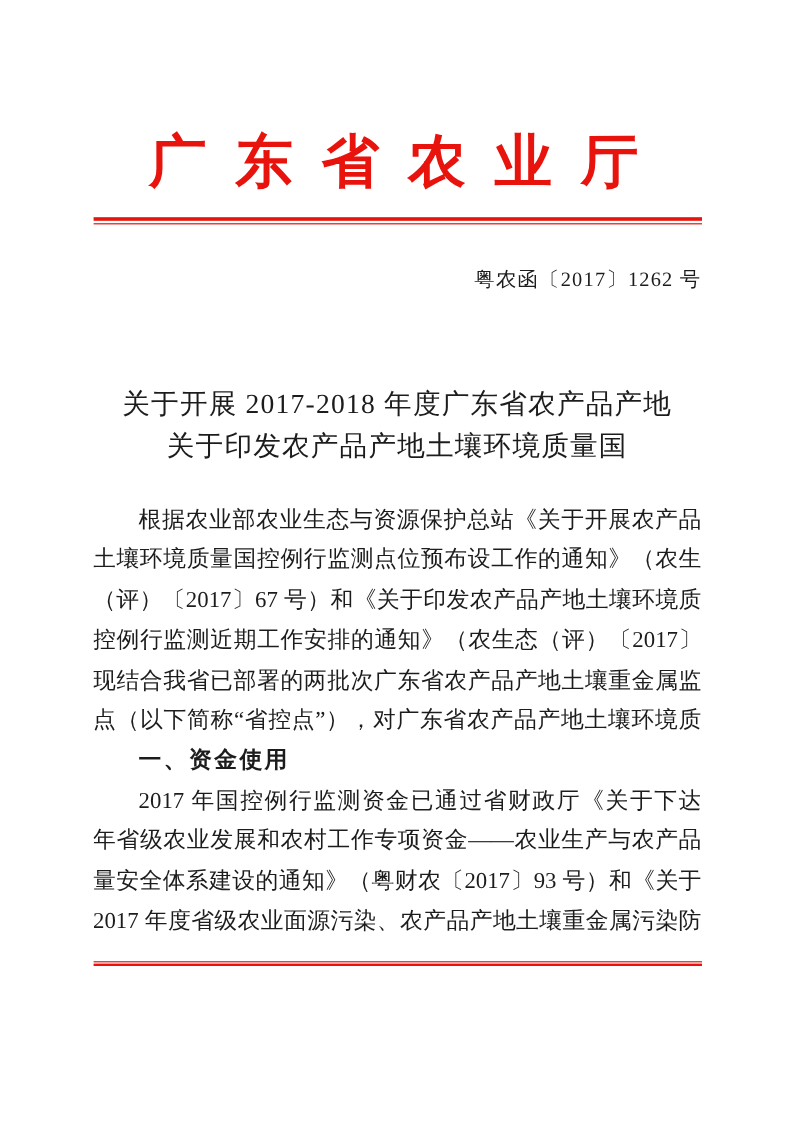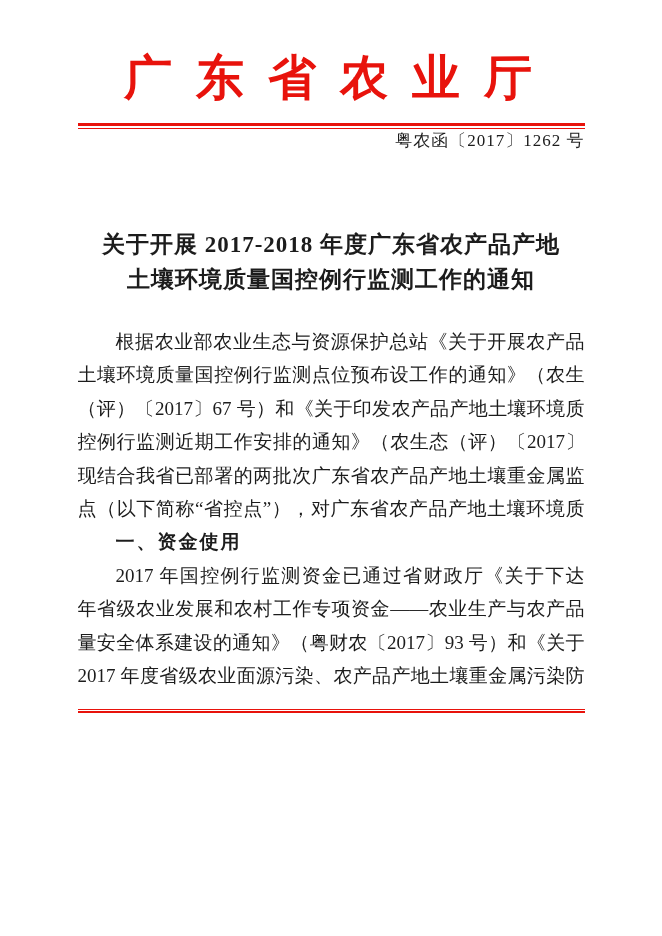--- a/index.html
+++ b/index.html
@@ -11,50 +11,51 @@
     overflow: hidden;
     font-family: "Liberation Serif", "DejaVu Serif", serif;
     color: #1c1c1c;
   }
   .content {
     width: 507px;
     margin: 0 auto;
   }
   
   .agency {
-    margin-top: 47px;
+    margin-top: 105px;
     text-align: center;
     color: #e8130c;
     font-size: 48px;
     line-height: 62px;
     font-weight: bold;
     letter-spacing: 6px;
     white-space: nowrap;
   }
   
   .rule-top { margin-top: 14px; }
   .rule-bottom { margin-top: 17px; }
   .rule-thick { height: 3px; background: #e8130c; }
   .rule-thick2 { height: 2px; background: #e8130c; }
   .rule-gap { height: 2px; background: transparent; }
   .rule-gap1 { height: 1px; background: transparent; }
   .rule-thin { height: 1px; background: #e8130c; }
   
   .doc-number {
+    margin-top: 34px;
     text-align: right;
     font-size: 17px;
     line-height: 24px;
     letter-spacing: 1px;
   }
   
   .title {
     margin-top: 74px;
     text-align: center;
     font-size: 23px;
-    font-weight: bold;
+    font-weight: normal;
     line-height: 35px;
     letter-spacing: 1px;
   }
   
   .body-text {
     margin-top: 28px;
     font-size: 19px;
   }
   .bline {
     line-height: 33.4px;
@@ -85,21 +86,21 @@
     <div class="rule-top">
       <div class="rule-thick"></div>
       <div class="rule-gap"></div>
       <div class="rule-thin"></div>
     </div>
 
     <div class="doc-number">粤农函〔2017〕1262 号</div>
 
     <div class="title">
       <div>关于开展 2017-2018 年度广东省农产品产地</div>
-      <div>土壤环境质量国控例行监测工作的通知</div>
+      <div>关于印发农产品产地土壤环境质量国</div>
     </div>
 
     <div class="body-text">
       <div class="bline j indent">根据农业部农业生态与资源保护总站《关于开展农产品产地</div>
       <div class="bline j">土壤环境质量国控例行监测点位预布设工作的通知》（农生态</div>
       <div class="bline j">（评）〔2017〕67 号）和《关于印发农产品产地土壤环境质量国</div>
       <div class="bline j">控例行监测近期工作安排的通知》（农生态（评）〔2017〕73 号），</div>
       <div class="bline j">现结合我省已部署的两批次广东省农产品产地土壤重金属监控</div>
       <div class="bline j">点（以下简称“省控点”），对广东省农产品产地土壤环境质量</div>
       <div class="bline heading indent">一、资金使用</div>

